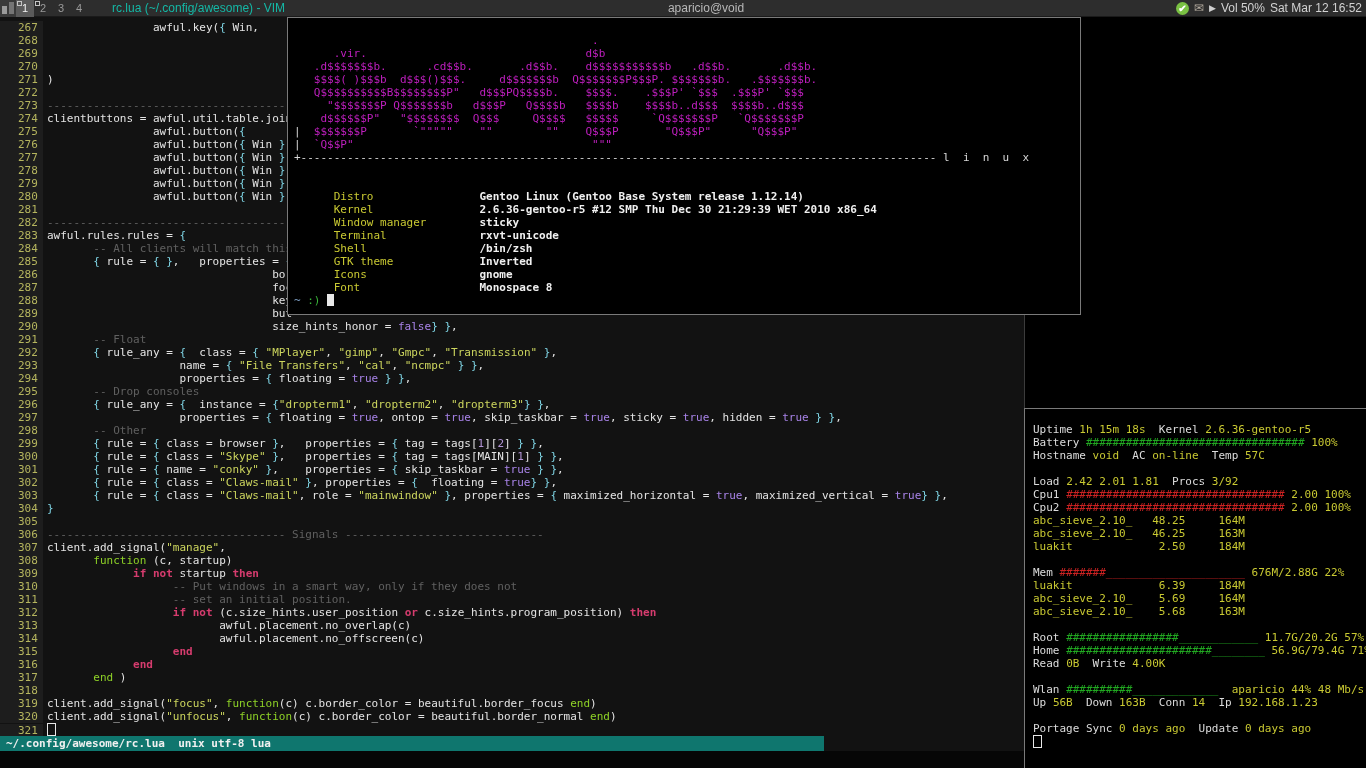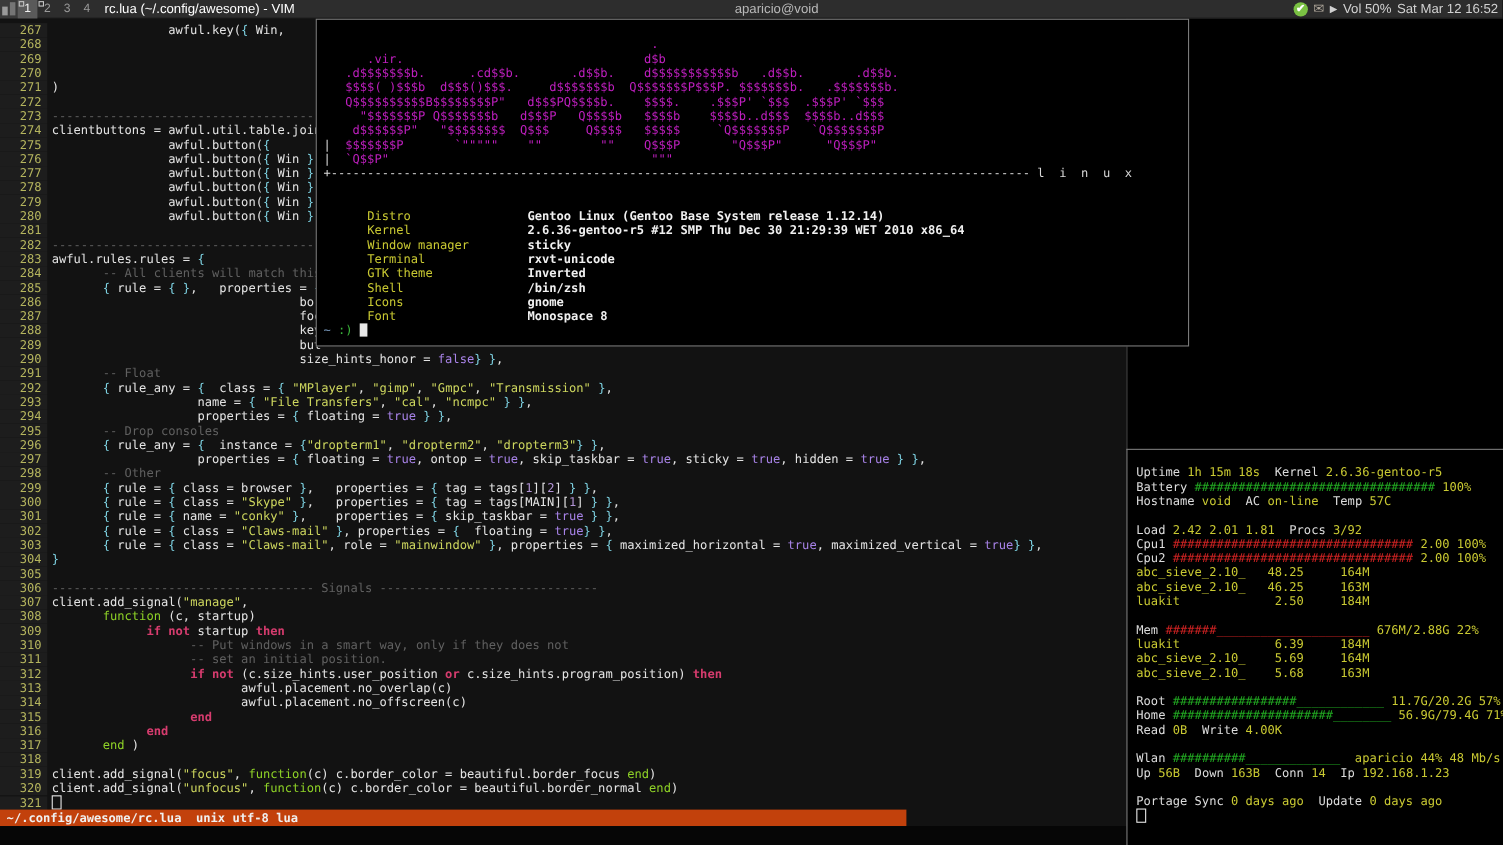--- a/index.html
+++ b/index.html
@@ -9,39 +9,39 @@
   #topbar{position:absolute;left:0;top:0;width:1366px;height:17px;background:#2d2d2d;
     font-family:"Liberation Sans",sans-serif;font-size:12px;color:#c8c8c8;
     display:flex;align-items:center;border-bottom:1px solid #1a1a1a;box-sizing:border-box;}
   #layouticon{width:16px;height:17px;background:#3a3a3a;position:relative;flex:0 0 auto;}
   #layouticon .la{position:absolute;left:2px;top:6px;width:5px;height:8px;background:#9a9a9a;}
   #layouticon .lb{position:absolute;left:9px;top:2px;width:5px;height:12px;background:#757575;}
   #taglist{display:flex;height:17px;flex:0 0 auto;}
   .tag{position:relative;width:18px;height:17px;text-align:center;line-height:17px;color:#9a9a9a;font-size:11px;}
   .tag.sel{background:#5a5a5a;color:#f2f2f2;}
   .tagsq{position:absolute;left:1px;top:1px;width:3px;height:3px;border:1px solid #c4c4c4;}
-  #wintitle{margin-left:7px;color:#ffffff;white-space:nowrap;flex:0 0 auto;}
+  #wintitle{margin-left:24px;color:#14b8a6;white-space:nowrap;flex:0 0 auto;}
   #centertext{position:absolute;left:0;right:0;text-align:center;color:#b8b8b8;pointer-events:none;padding-left:46px;}
   #tray{margin-left:auto;display:flex;align-items:center;gap:5px;padding-right:4px;white-space:nowrap;color:#d2d2d2;}
   #checkicon{display:inline-block;width:13px;height:13px;border-radius:7px;background:#7ac143;color:#fff;
     font-size:10px;line-height:13px;text-align:center;font-weight:bold;}
   #inboxicon{color:#b0a89c;font-size:12px;line-height:13px;}
   #playicon{font-size:9px;color:#d0d0d0;}
   
   #vimwin{position:absolute;left:0;top:17px;width:1025px;height:751px;background:#121212;
     border-right:1px solid #3c3c3c;box-sizing:border-box;}
   #vimbuffer{position:absolute;left:0;top:4px;}
   .vrow{height:13px;white-space:pre;font-size:11px;line-height:13px;}
   .vrow .gut{display:inline-block;width:25px;padding-left:18px;background:#1d1d1d;color:#b5b55e;}
   .vcode{padding-left:4px;}
   .pln{color:#e4e4e4}.cmt{color:#606060}.str{color:#cdd65e}.brc{color:#7fd4e4}
   .num{color:#b294d6}.boo{color:#a883e8;font-weight:normal}.kwp{color:#d63c6e;font-weight:bold}.kwg{color:#8fd327}
   .curh{display:inline-block;width:7px;height:11px;border:1px solid #e8e8e8;vertical-align:-2px;}
   .curb{display:inline-block;width:7px;height:12px;background:#e8e8e8;vertical-align:-2px;}
-  #statusline{position:absolute;left:0;top:719px;width:824px;height:15px;background:#c2410c;color:#f0f0f0;
+  #statusline{position:absolute;left:0;top:719px;width:824px;height:15px;background:#0f766e;color:#f0f0f0;
     font-size:11px;line-height:15px;font-weight:bold;display:flex;justify-content:space-between;
     padding:0 6px;box-sizing:border-box;white-space:pre;}
   #statusline .slright span{margin-left:16px;}
   #cmdline{position:absolute;left:0;top:734px;width:1024px;height:17px;background:#060606;}
   
   #termwin{position:absolute;left:287px;top:17px;width:794px;height:298px;background:#000;
     border:1px solid #7a7a7a;box-sizing:border-box;z-index:5;padding:3px 0 0 6px;}
   .trow{height:13px;white-space:pre;font-size:11px;line-height:13px;}
   .art{color:#bf1fbf}.fg{color:#d8d8d8}.lbl{color:#c9c932}.val{color:#f0f0f0;font-weight:bold}
   .tld{color:#7b9cc0}.smi{color:#3ab53a}
@@ -158,22 +158,22 @@
         <div class="trow"><span class="art">    d$$$$$$P"   "$$$$$$$$  Q$$$     Q$$$$   $$$$$     `Q$$$$$$$P   `Q$$$$$$$P</span></div>
         <div class="trow"><span class="fg">|</span><span class="art">  $$$$$$$P       `"""""    ""        ""    Q$$$P       "Q$$$P"      "Q$$$P"</span></div>
         <div class="trow"><span class="fg">|</span><span class="art">  `Q$$P"                                    """</span></div>
         <div class="trow"><span class="fg">+------------------------------------------------------------------------------------------------ l  i  n  u  x</span></div>
         <div class="trow">&nbsp;</div>
         <div class="trow">&nbsp;</div>
         <div class="trow"><span class="fg">      </span><span class="lbl">Distro</span><span class="fg">                </span><span class="val">Gentoo Linux (Gentoo Base System release 1.12.14)</span></div>
         <div class="trow"><span class="fg">      </span><span class="lbl">Kernel</span><span class="fg">                </span><span class="val">2.6.36-gentoo-r5 #12 SMP Thu Dec 30 21:29:39 WET 2010 x86_64</span></div>
         <div class="trow"><span class="fg">      </span><span class="lbl">Window manager</span><span class="fg">        </span><span class="val">sticky</span></div>
         <div class="trow"><span class="fg">      </span><span class="lbl">Terminal</span><span class="fg">              </span><span class="val">rxvt-unicode</span></div>
+        <div class="trow"><span class="fg">      </span><span class="lbl">Shell</span><span class="fg">                 </span><span class="val">/bin/zsh</span></div>
         <div class="trow"><span class="fg">      </span><span class="lbl">GTK theme</span><span class="fg">             </span><span class="val">Inverted</span></div>
-        <div class="trow"><span class="fg">      </span><span class="lbl">Shell</span><span class="fg">                 </span><span class="val">/bin/zsh</span></div>
         <div class="trow"><span class="fg">      </span><span class="lbl">Icons</span><span class="fg">                 </span><span class="val">gnome</span></div>
         <div class="trow"><span class="fg">      </span><span class="lbl">Font</span><span class="fg">                  </span><span class="val">Monospace 8</span></div>
         <div class="trow"><span class="tld">~ </span><span class="smi">:) </span><span class="curb"></span></div>
       </div>
   </div>
 
   <div id="conkywin">
     <div id="conkybody" class="mono">
         <div class="trow"><span class="cw">Uptime </span><span class="cy">1h 15m 18s</span><span class="cw">  Kernel </span><span class="cy">2.6.36-gentoo-r5</span></div>
         <div class="trow"><span class="cw">Battery </span><span class="cg">#################################</span><span class="cy"> 100%</span></div>

